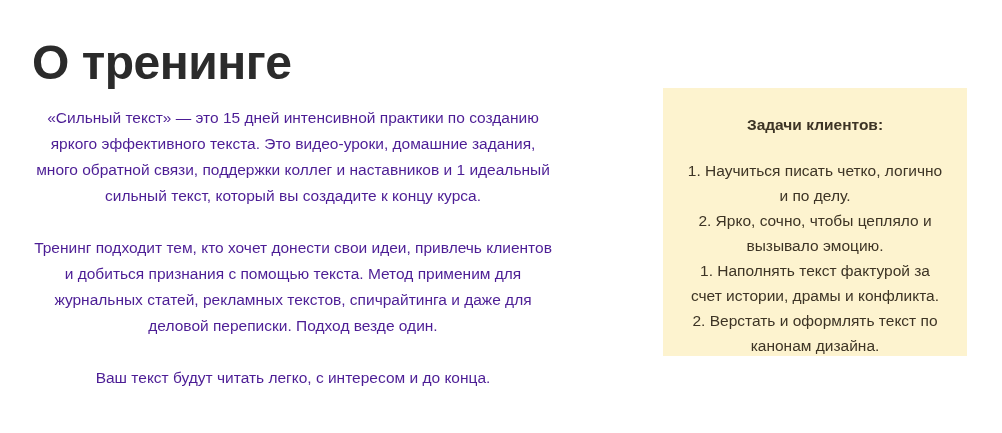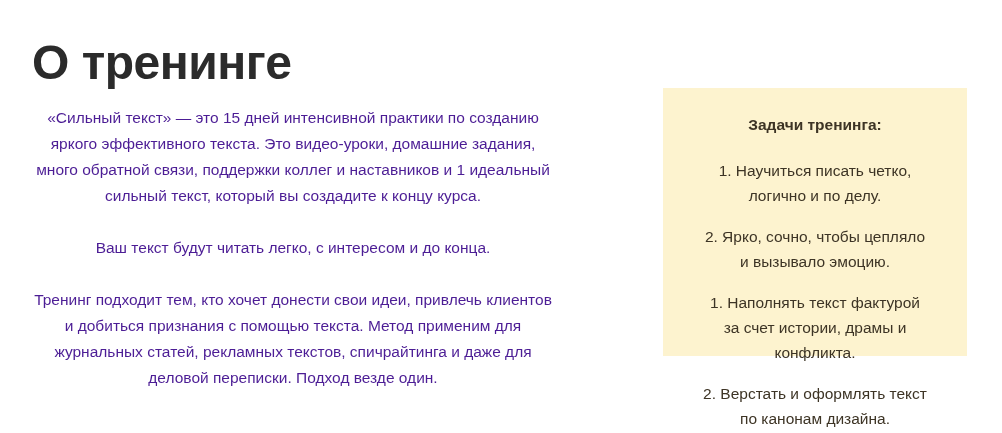--- a/index.html
+++ b/index.html
@@ -74,38 +74,38 @@
   .callout-list {
     margin: 0;
     padding: 0;
     list-style: none;
   }
 
   .callout-item {
     font-size: 15.5px;
     line-height: 25px;
     color: #3d3425;
-    margin: 16px;
+    margin: 0;
   }
 </style>
 </head>
 <body>
 
 <div class="page">
 
   <h1 class="page-title">О тренинге</h1>
 
   <div class="body-column">
     <p class="body-paragraph">«Сильный текст» — это 15 дней интенсивной практики по созданию яркого эффективного текста. Это видео-уроки, домашние задания, много обратной связи, поддержки коллег и наставников и 1 идеальный сильный текст, который вы создадите к концу курса.</p>
+    <p class="body-paragraph">Тренинг подходит тем, кто хочет донести свои идеи, привлечь клиентов и добиться признания с помощью текста. Метод применим для журнальных статей, рекламных текстов, спичрайтинга и даже для деловой переписки. Подход везде один.</p>
     <p class="body-paragraph">Ваш текст будут читать легко, с интересом и до конца.</p>
-    <p class="body-paragraph">Тренинг подходит тем, кто хочет донести свои идеи, привлечь клиентов и добиться признания с помощью текста. Метод применим для журнальных статей, рекламных текстов, спичрайтинга и даже для деловой переписки. Подход везде один.</p>
   </div>
 
   <aside class="callout">
-    <div class="callout-title">Задачи тренинга:</div>
+    <div class="callout-title">Задачи клиентов:</div>
     <ul class="callout-list">
       <li class="callout-item">1. Научиться писать четко, логично и по делу.</li>
       <li class="callout-item">2. Ярко, сочно, чтобы цепляло и вызывало эмоцию.</li>
       <li class="callout-item">1. Наполнять текст фактурой за счет истории, драмы и конфликта.</li>
       <li class="callout-item">2. Верстать и оформлять текст по канонам дизайна.</li>
     </ul>
   </aside>
 
 </div>
 

